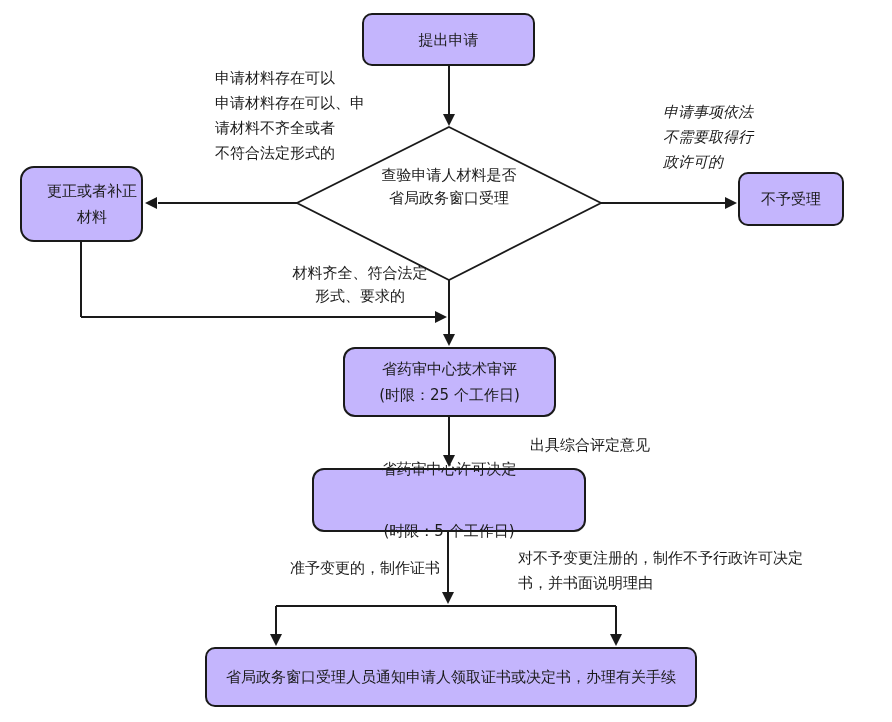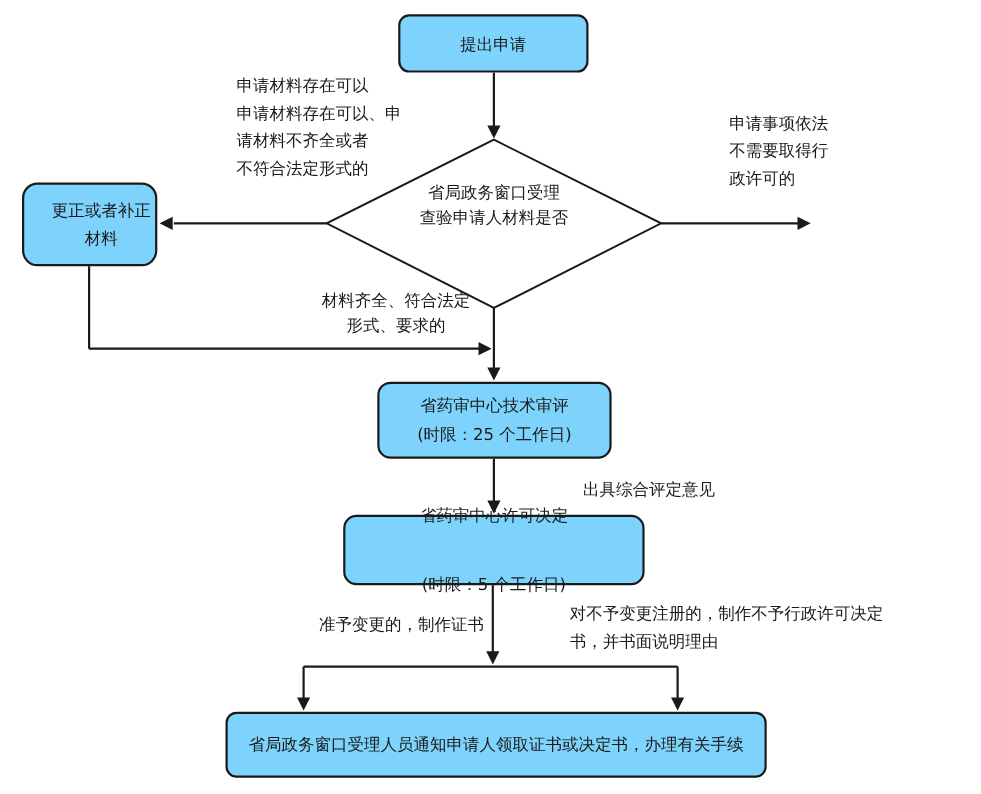--- a/index.html
+++ b/index.html
@@ -2,21 +2,21 @@
 <html><head>
 <meta charset="utf-8">
 <style>
   html,body{margin:0;padding:0;background:#ffffff;}
   .canvas{
     position:relative;width:892px;height:722px;background:#ffffff;
     font-family:"DejaVu Sans",sans-serif;color:#1a1a1a;overflow:hidden;
   }
   .connectors{position:absolute;left:0;top:0;width:892px;height:722px;}
   .node{
-    position:absolute;box-sizing:border-box;border:2px solid #1a1a1a;background:#7dd3fc;
+    position:absolute;box-sizing:border-box;border:2px solid #1a1a1a;background:#c4b5fd;
     display:flex;flex-direction:column;align-items:center;justify-content:center;
     text-align:center;font-size:15px;line-height:26px;
   }
   .lbl{position:absolute;font-size:15px;line-height:25px;white-space:nowrap;margin-left:45px;}
   .lbl .ln{display:block;}
   .diamond-text{
     position:absolute;left:349px;top:164px;width:200px;text-align:center;
     font-size:15px;line-height:23px;
   }
   .diamond-text .ln{display:block;}
@@ -78,29 +78,32 @@
       <line x1="616" y1="606" x2="616" y2="635" stroke="#1a1a1a" stroke-width="2"></line>
       <polygon points="616,646 610,634 622,634" fill="#1a1a1a"></polygon>
     </g>
   </svg>
 
   <div class="node" style="left:362px;top:13px;width:173px;height:53px;border-radius:10px;">
     <span>提出申请</span>
   </div>
 
   <div class="diamond-text">
+    <span class="ln">查验申请人材料是否</span>
     <span class="ln">省局政务窗口受理</span>
-    <span class="ln">查验申请人材料是否</span>
   </div>
 
   <div class="node" style="left:20px;top:166px;width:123px;height:76px;border-radius:14px;padding-left:21px;">
     <span>更正或者补正</span>
     <span>材料</span>
   </div>
 
+  <div class="node" style="left:738px;top:172px;width:106px;height:54px;border-radius:10px;">
+    <span>不予受理</span>
+  </div>
 
   <div class="node" style="left:343px;top:347px;width:213px;height:70px;border-radius:12px;">
     <span>省药审中心技术审评</span>
     <span>(时限：25 个工作日)</span>
   </div>
 
   <div class="node" style="left:312px;top:468px;width:274px;height:64px;border-radius:12px;gap:36px;">
     <span>省药审中心许可决定</span>
     <span>(时限：5 个工作日)</span>
   </div>
@@ -109,21 +112,21 @@
     <span>省局政务窗口受理人员通知申请人领取证书或决定书，办理有关手续</span>
   </div>
 
   <div class="lbl" style="left:170px;top:66px;">
     <span class="ln">申请材料存在可以</span>
     <span class="ln">申请材料存在可以、申</span>
     <span class="ln">请材料不齐全或者</span>
     <span class="ln">不符合法定形式的</span>
   </div>
 
-  <div class="lbl" style="left:618px;top:100px;">
+  <div class="lbl" style="left:618px;top:100px;font-style:italic;">
     <span class="ln">申请事项依法</span>
     <span class="ln">不需要取得行</span>
     <span class="ln">政许可的</span>
   </div>
 
   <div class="lbl center" style="left:230px;top:262px;width:170px;line-height:23px;">
     <span class="ln">材料齐全、符合法定</span>
     <span class="ln">形式、要求的</span>
   </div>
 

